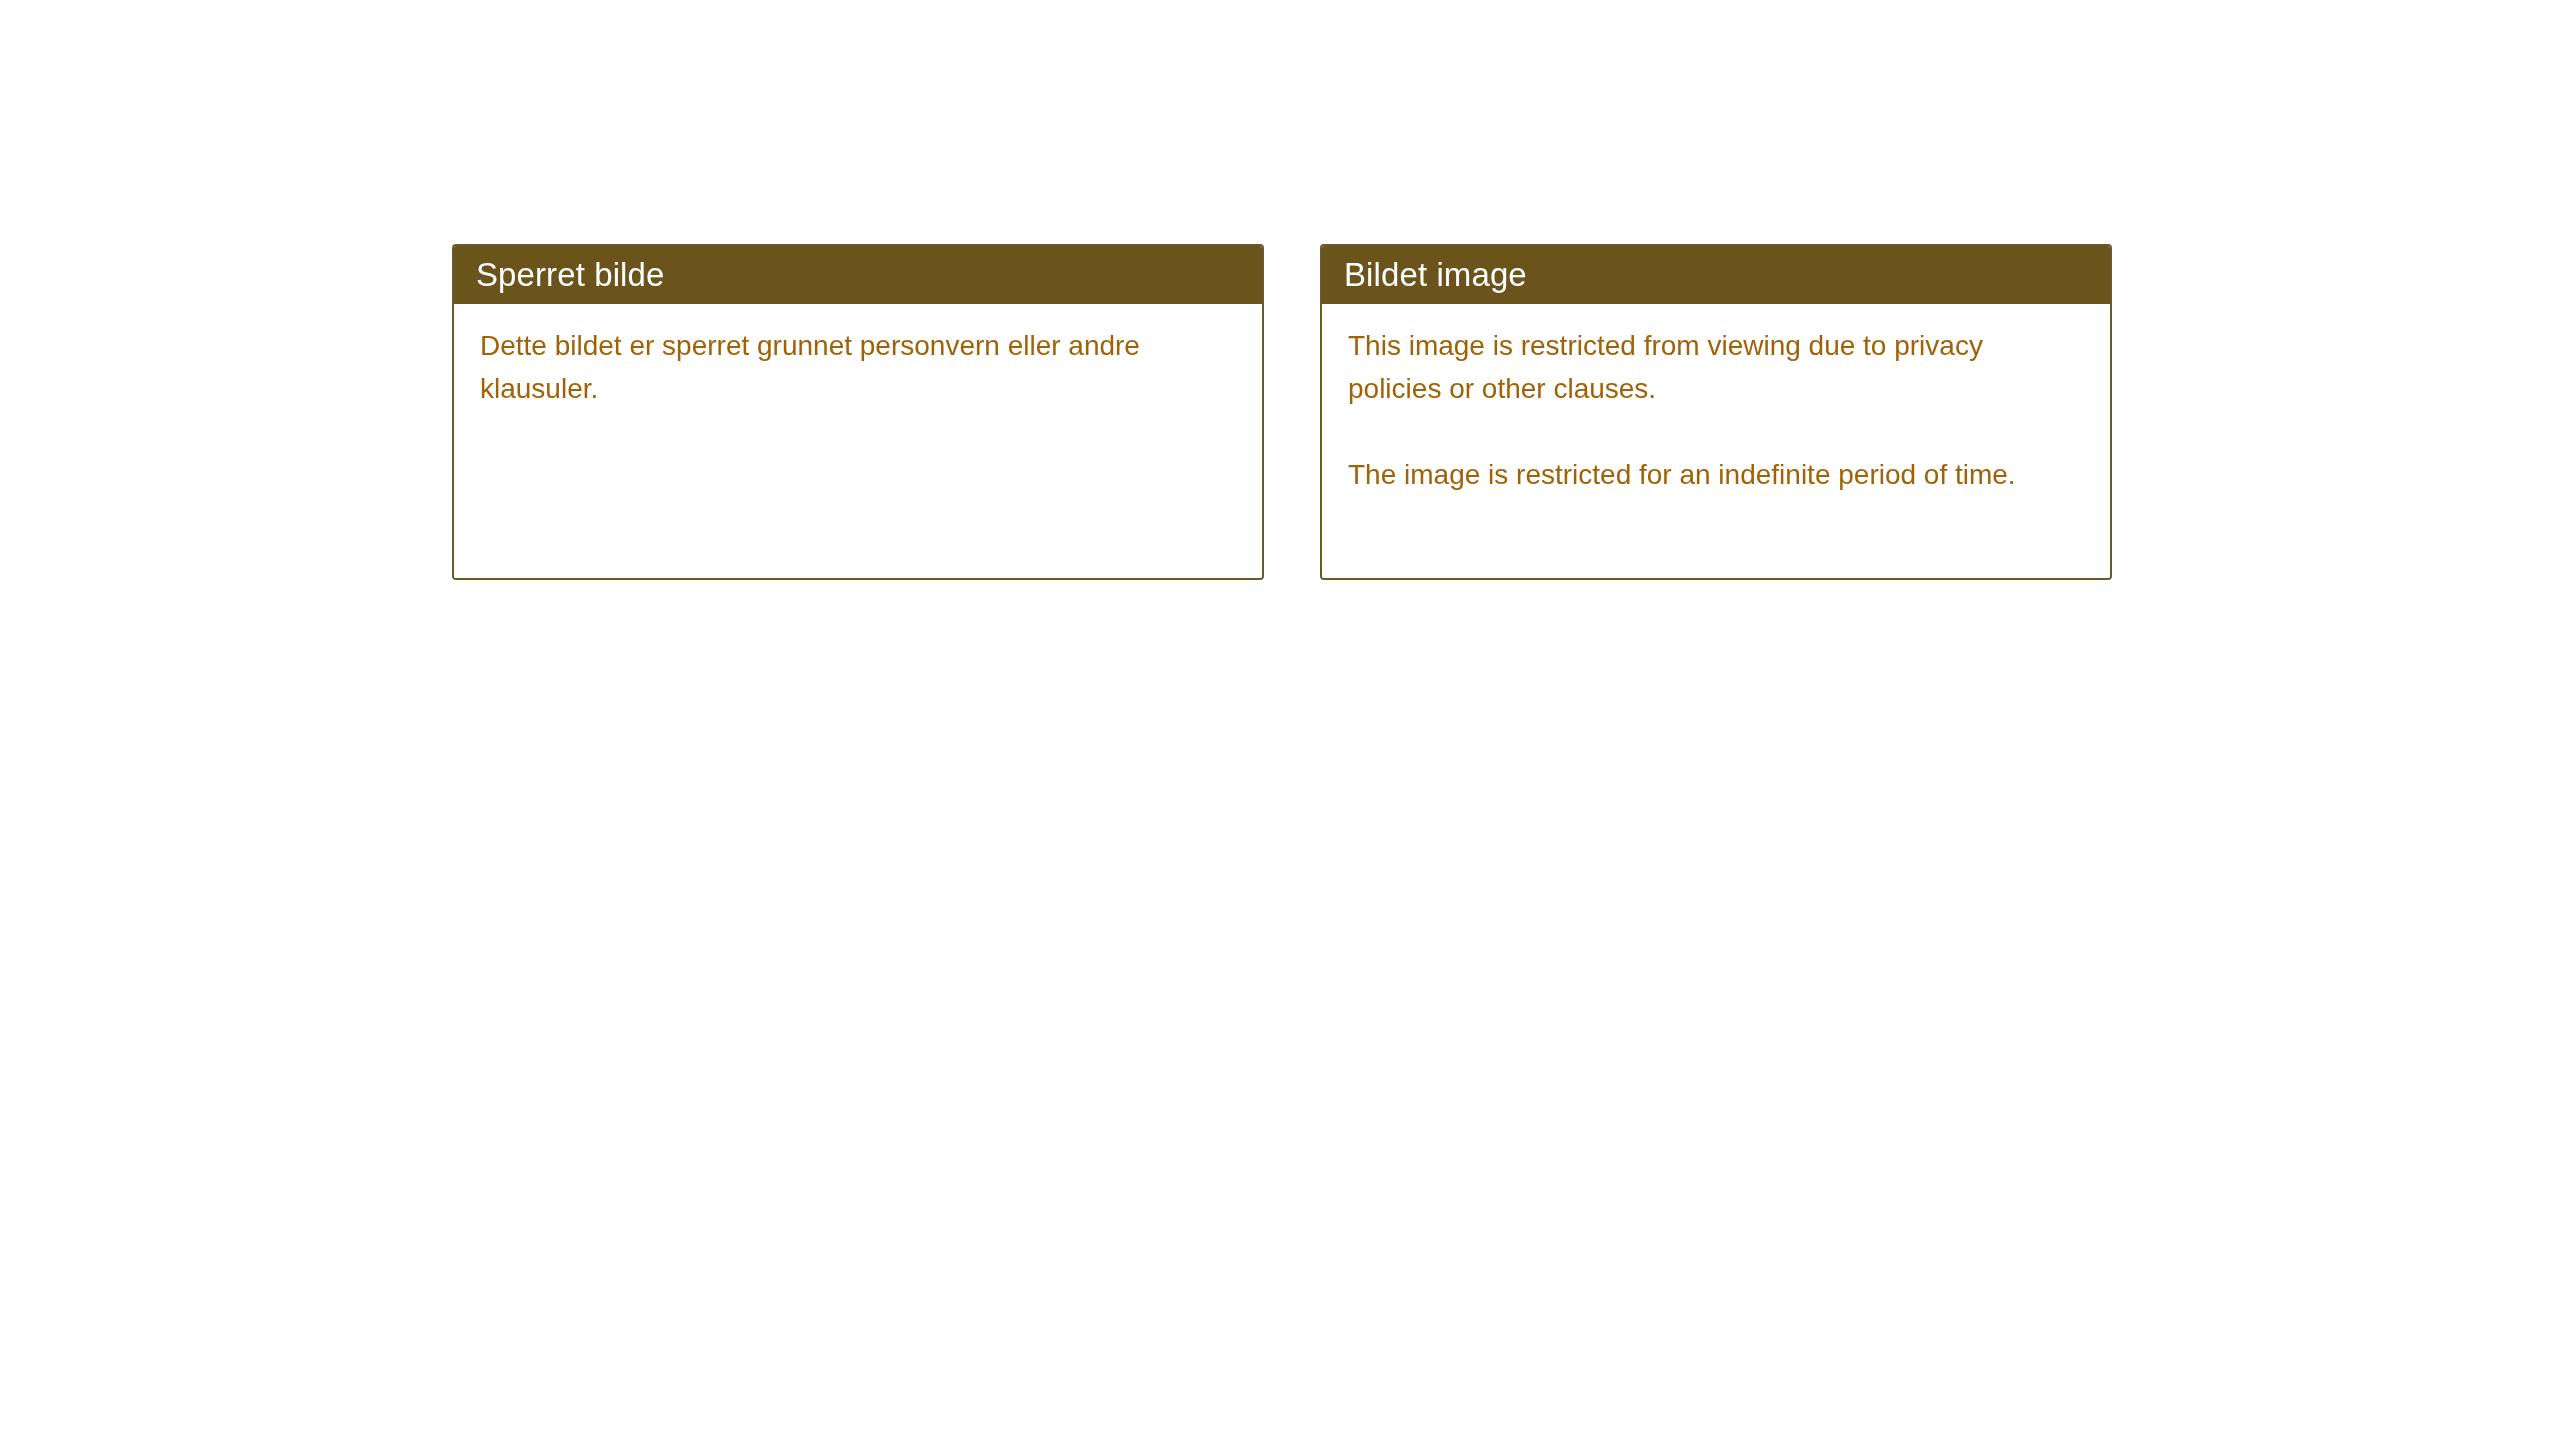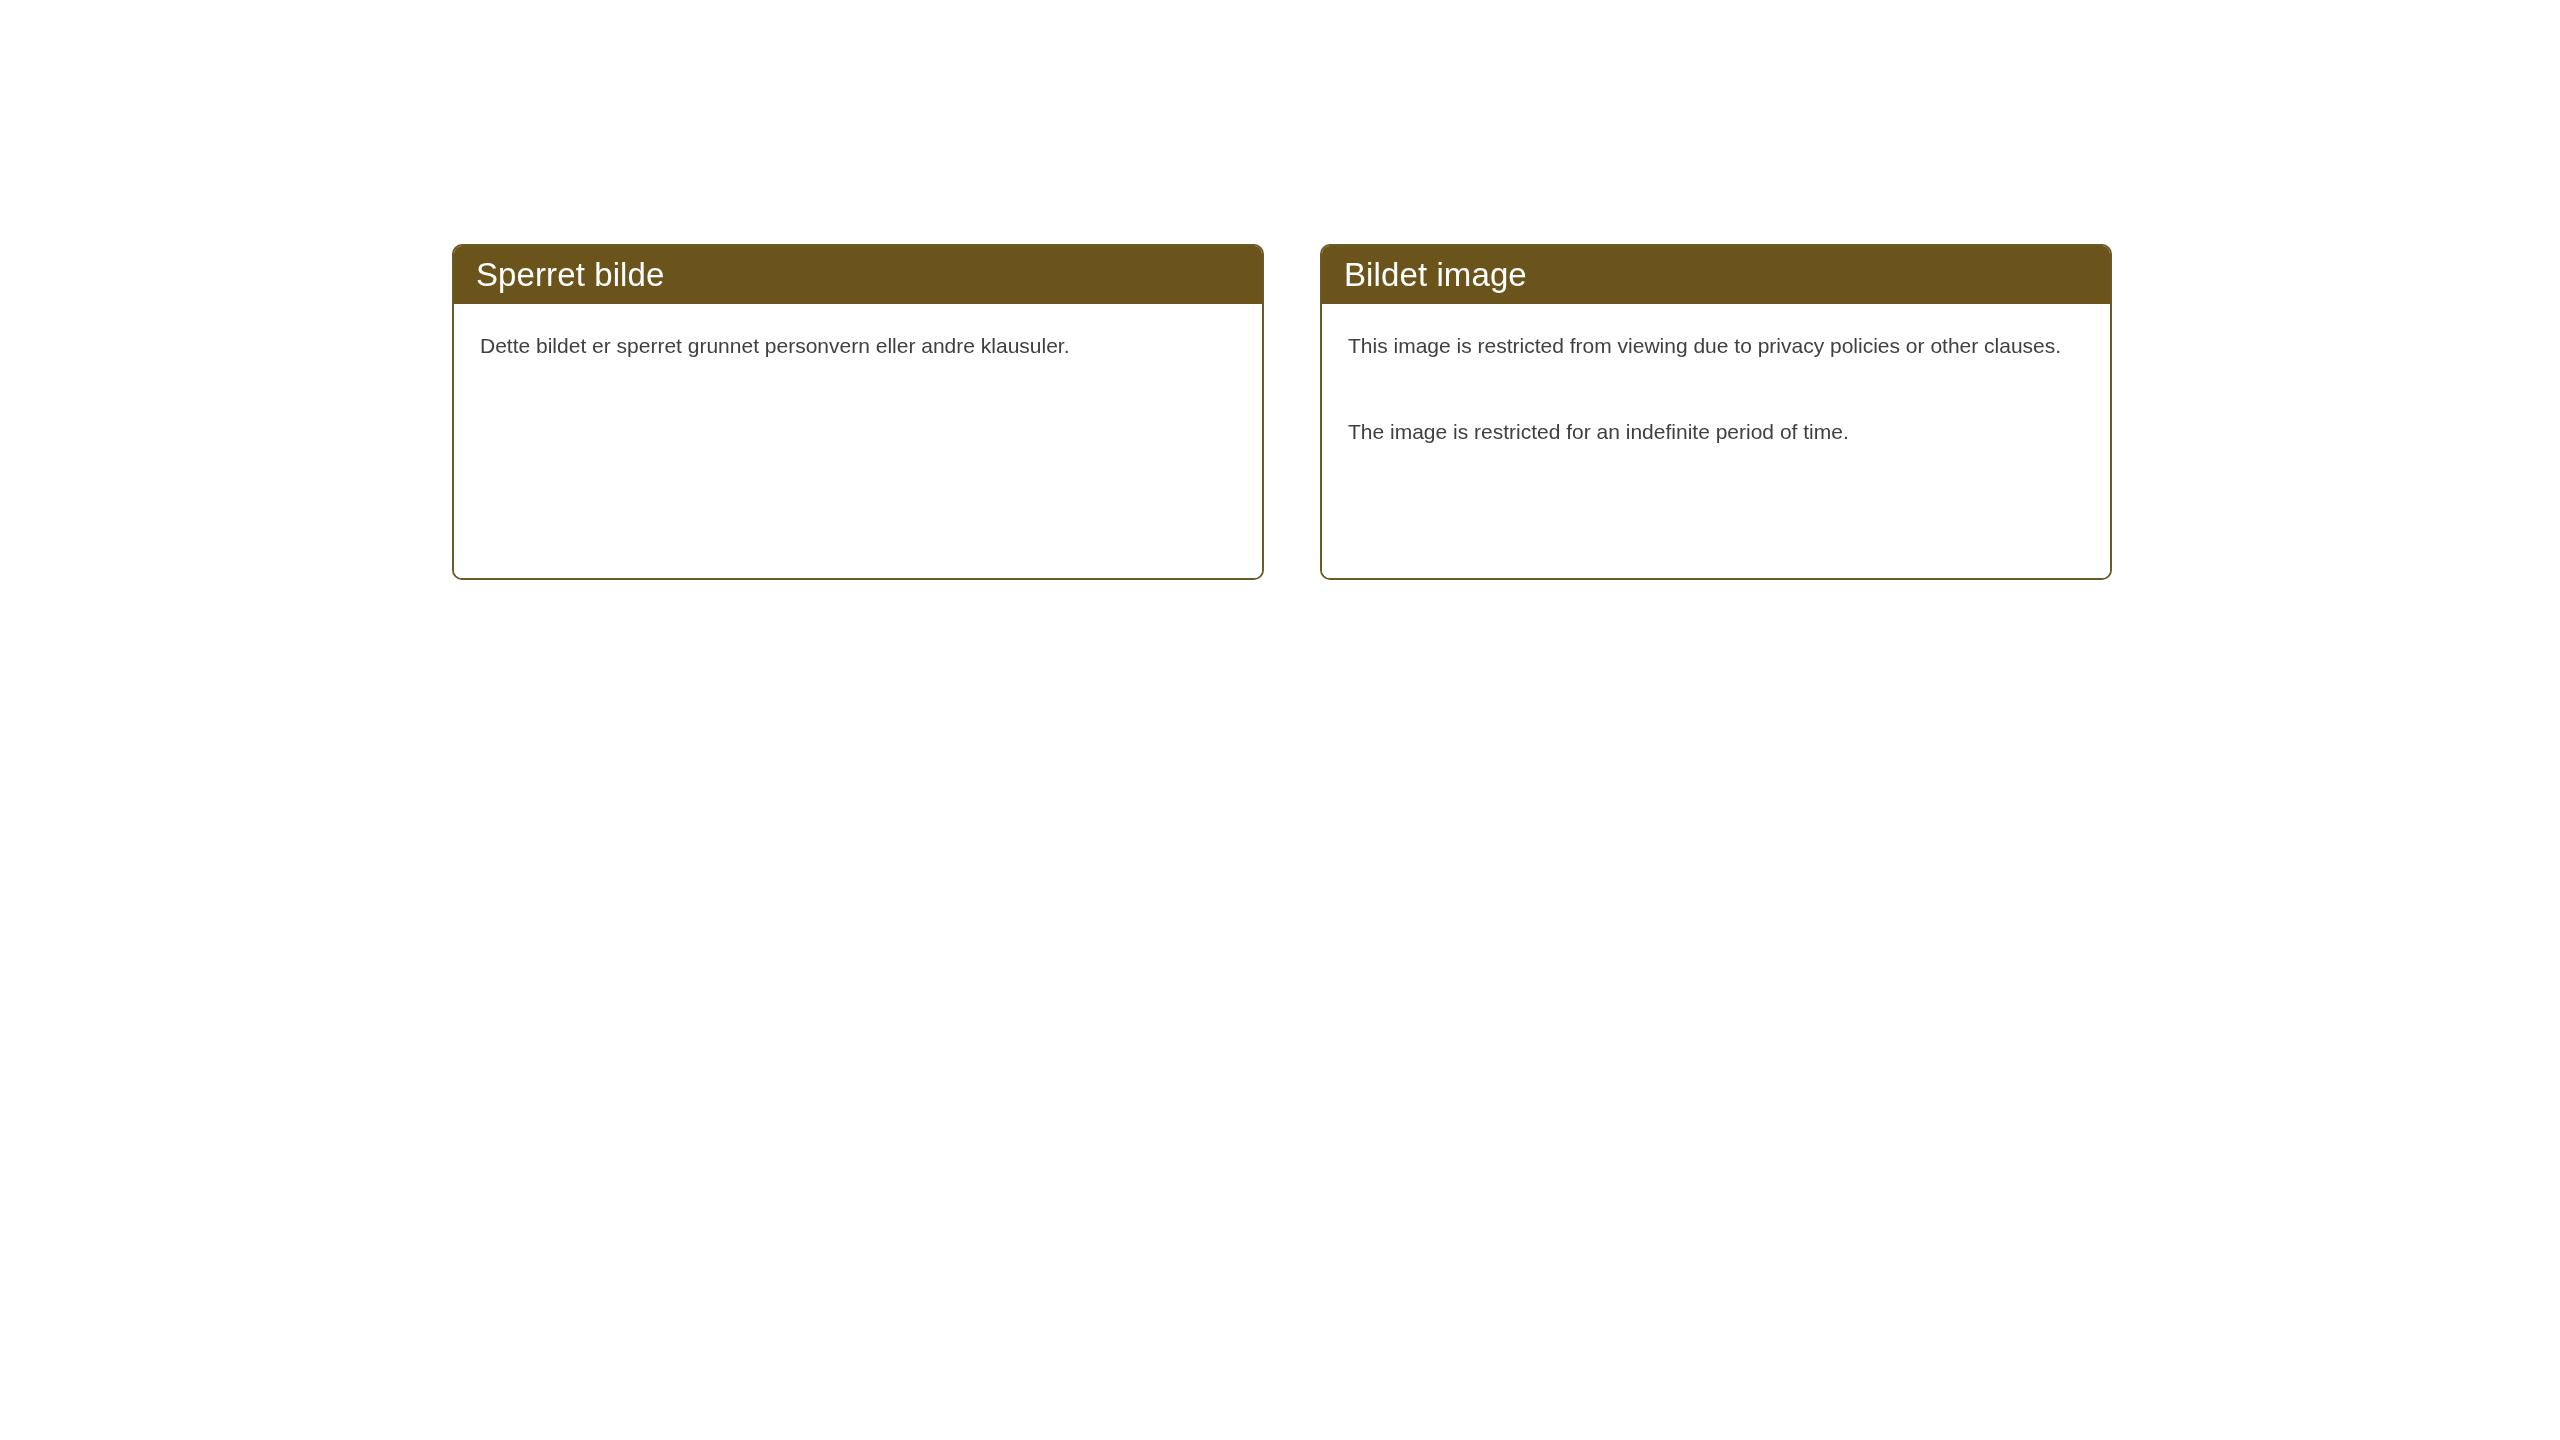--- a/index.html
+++ b/index.html
@@ -20,21 +20,21 @@
     width: 2560px;
     height: 1440px;
   }
 
   .notice-card {
     position: absolute;
     top: 244px;
     box-sizing: border-box;
     background: #ffffff;
     border: 2px solid #6b5a28;
-    border-radius: 10px;
+    border-radius: 4px;
     overflow: hidden;
     height: 336px;
     display: flex;
     flex-direction: column;
   }
 
   .notice-card.card-no {
     left: 452px;
     width: 812px;
   }
@@ -64,22 +64,22 @@
   }
 
   .card-body {
     flex: 1 1 auto;
     padding: 20px 26px 0 26px;
     box-sizing: border-box;
     background: #ffffff;
   }
 
   .body-paragraph {
-    color: #404040;
-    font-size: 21px;
+    color: #a16207;
+    font-size: 28px;
     line-height: 43px;
     margin: 0;
     font-weight: normal;
   }
 
   .paragraph-spacer {
     height: 43px;
   }
 </style>
 </head>

